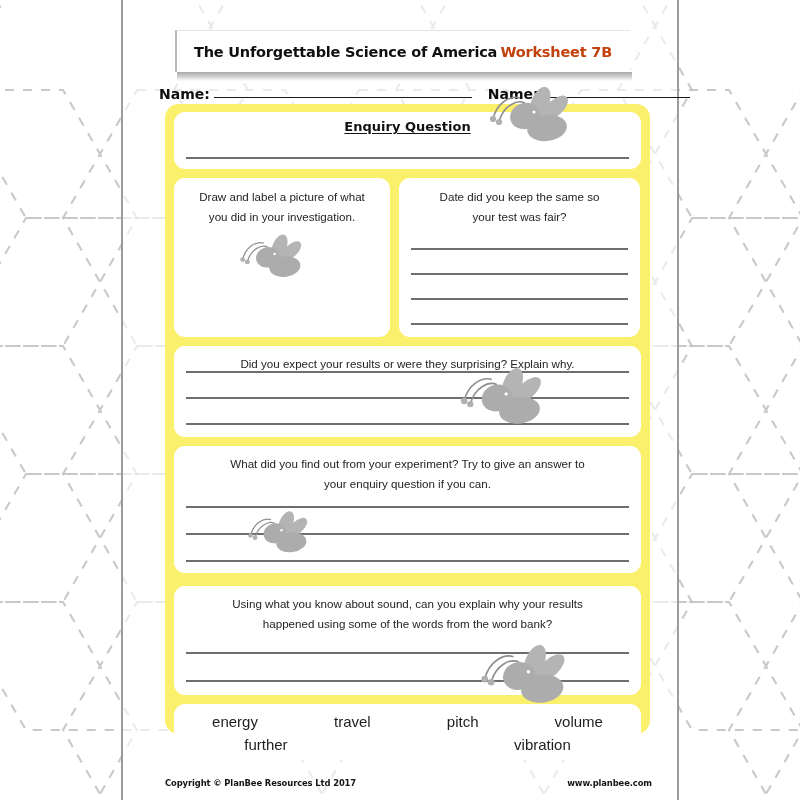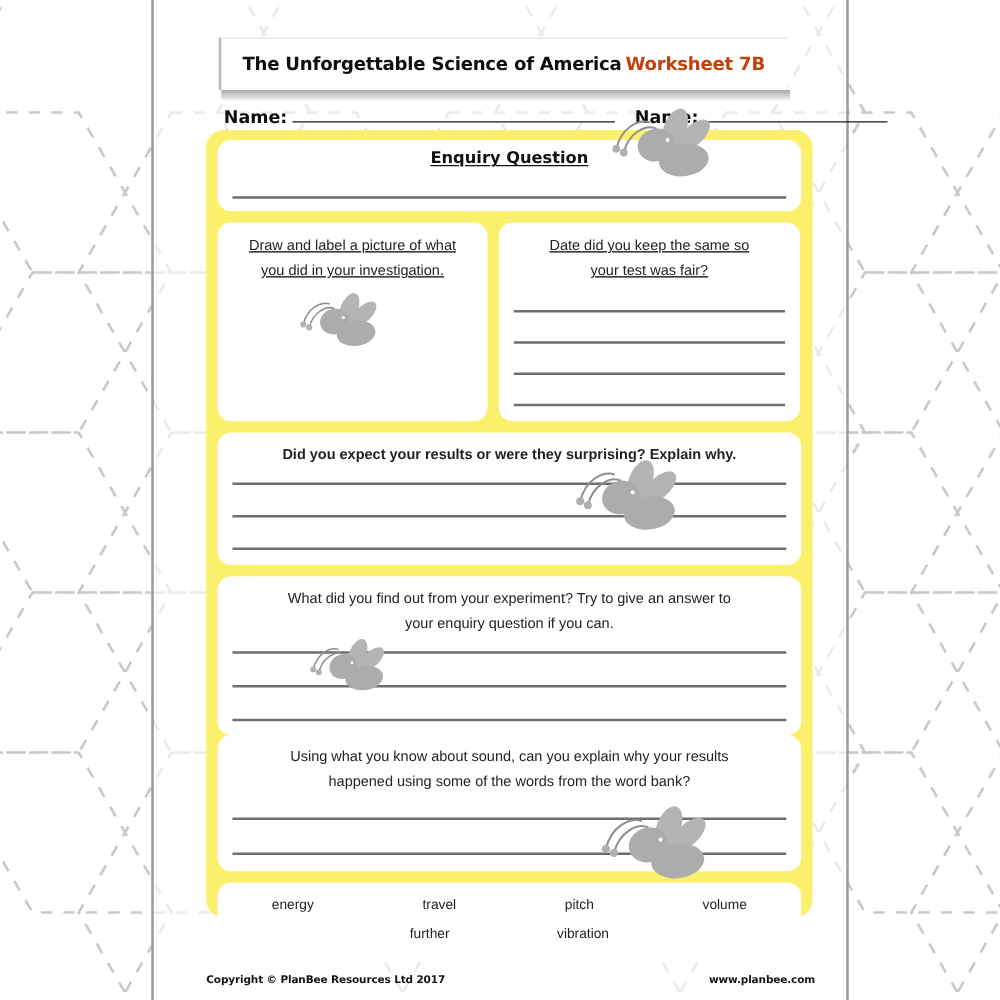--- a/index.html
+++ b/index.html
@@ -56,21 +56,21 @@
   }
   .title-right{
     font-family:"DejaVu Sans", sans-serif;
     font-weight:700;font-size:14.5px;color:#c2410c;
     position:absolute;right:18px;letter-spacing:-0.2px;
     white-space:nowrap;
   }
 
   
   .namedate{
-    position:absolute;left:179px;top:80px;width:487px;height:22px;
+    position:absolute;left:159px;top:80px;width:487px;height:22px;
     z-index:4;display:flex;align-items:flex-end;
   }
   .nd-label{
     font-family:"DejaVu Sans", sans-serif;
     font-weight:700;font-size:14px;color:#0d0d0d;
     white-space:nowrap;
   }
   .nd-rule{
     flex:0 0 auto;height:1px;background:#1a1a1a;margin:0 0 4px 4px;
   }
@@ -84,21 +84,21 @@
     box-sizing:border-box;
     padding:8px 9px;
   }
 
   .wbox{
     background:#ffffff;border-radius:11px;box-sizing:border-box;
     position:relative;overflow:hidden;
   }
 
   
-  .row{display:flex;gap:9px;text-decoration:underline;}
+  .row{display:flex;gap:9px;}
 
   .qtext{
     font-family:"Liberation Sans", sans-serif;
     font-size:11.6px;color:#232323;
     text-align:center;line-height:20px;
     padding:7px 14px 0 14px;
   }
 
   
   .lines{position:absolute;left:12px;right:12px;bottom:0;}
@@ -114,21 +114,21 @@
   }
 
   
   .bee{position:absolute;z-index:6;pointer-events:none;}
 
   
   #word-bank{height:56px;padding:6px 0 0 0;}
   .wb-row{display:flex;align-items:center;justify-content:space-around;height:23px;}
   .wb-word{
     font-family:"Liberation Sans", sans-serif;
-    font-size:11px;color:#1e1e1e;
+    font-size:15px;color:#1e1e1e;
   }
 
   
   .footer{
     position:absolute;left:165px;top:745px;width:487px;height:16px;
     display:flex;justify-content:space-between;align-items:center;
     z-index:5;
     margin-top:30px;
   }
   .footer span{
@@ -214,56 +214,56 @@
       <div class="qtext" style="padding-top:0;">your test was fair?</div>
       <div class="lines" style="bottom:12px;">
         <div class="wline" style="margin-bottom:23px;"></div>
         <div class="wline" style="margin-bottom:23px;"></div>
         <div class="wline" style="margin-bottom:23px;"></div>
         <div class="wline"></div>
       </div>
     </div>
   </div>
 
-  <div class="wbox" style="margin-top:9px;height:106px;font-weight:bold;">
+  <div class="wbox" style="margin-top:9px;height:91px;">
     <div class="qtext" style="padding-top:8px;">Did you expect your results or were they surprising? Explain why.</div>
     <div class="lines" style="bottom:12px;">
       <div class="wline" style="margin-bottom:24px;"></div>
       <div class="wline" style="margin-bottom:24px;"></div>
       <div class="wline"></div>
     </div>
   </div>
 
   <div class="wbox" style="margin-top:9px;height:127px;">
     <div class="qtext" style="padding-top:8px;">What did you find out from your experiment? Try to give an answer to</div>
     <div class="qtext" style="padding-top:0;">your enquiry question if you can.</div>
     <div class="lines" style="bottom:11px;">
       <div class="wline" style="margin-bottom:25px;"></div>
       <div class="wline" style="margin-bottom:25px;"></div>
       <div class="wline"></div>
     </div>
   </div>
 
-  <div class="wbox" style="margin-top:0;height:109px;">
+  <div class="wbox" style="margin-top:13px;height:109px;">
     <div class="qtext" style="padding-top:8px;">Using what you know about sound, can you explain why your results</div>
     <div class="qtext" style="padding-top:0;">happened using some of the words from the word bank?</div>
     <div class="lines" style="bottom:13px;">
       <div class="wline" style="margin-bottom:26px;"></div>
       <div class="wline"></div>
     </div>
   </div>
 
   <div class="wbox" id="word-bank" style="margin-top:9px;">
     <div class="wb-row">
       <span class="wb-word">energy</span>
       <span class="wb-word">travel</span>
       <span class="wb-word">pitch</span>
       <span class="wb-word">volume</span>
     </div>
-    <div class="wb-row" style="justify-content:center;gap:86px;">
+    <div class="wb-row" style="gap:86px;">
       <span class="wb-word">further</span>
       <span class="wb-word">vibration</span>
     </div>
   </div>
 
 </div>
 
 <svg class="bee" style="left:487px;top:86px;" width="82" height="62" viewBox="0 0 82 62" xmlns="http://www.w3.org/2000/svg">
   <g fill="none" stroke="#8f8f8f" stroke-width="1.6">
     <path d="M6 33 C10 16, 24 9, 33 12"></path>

